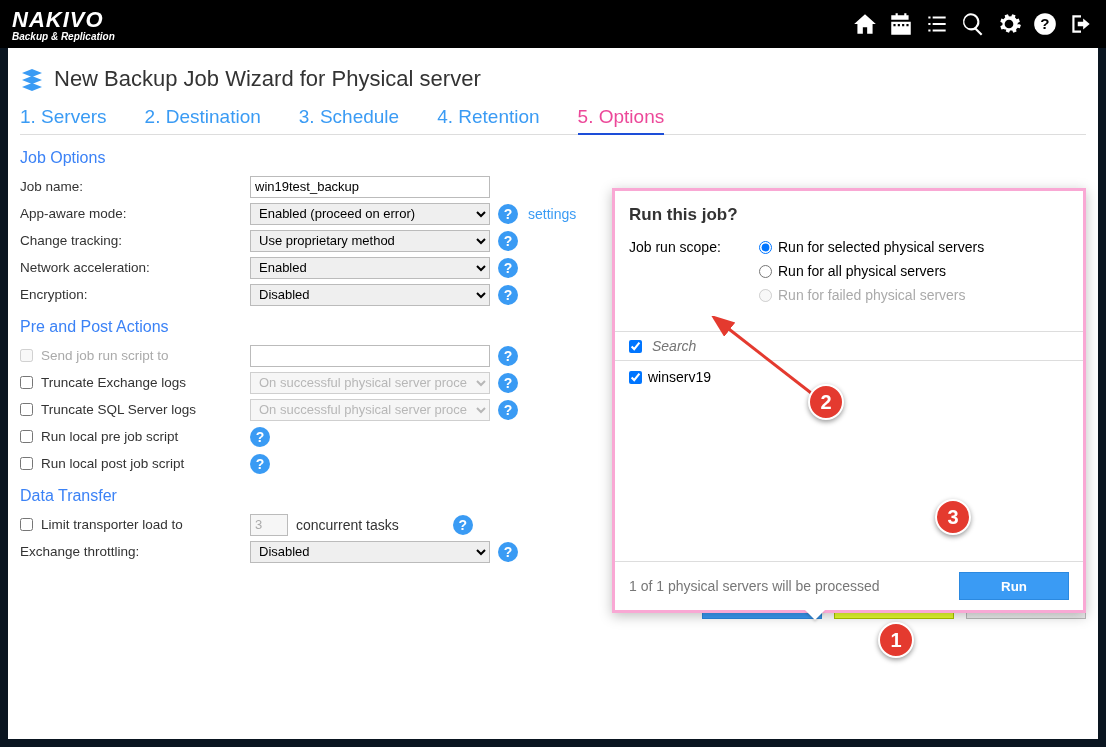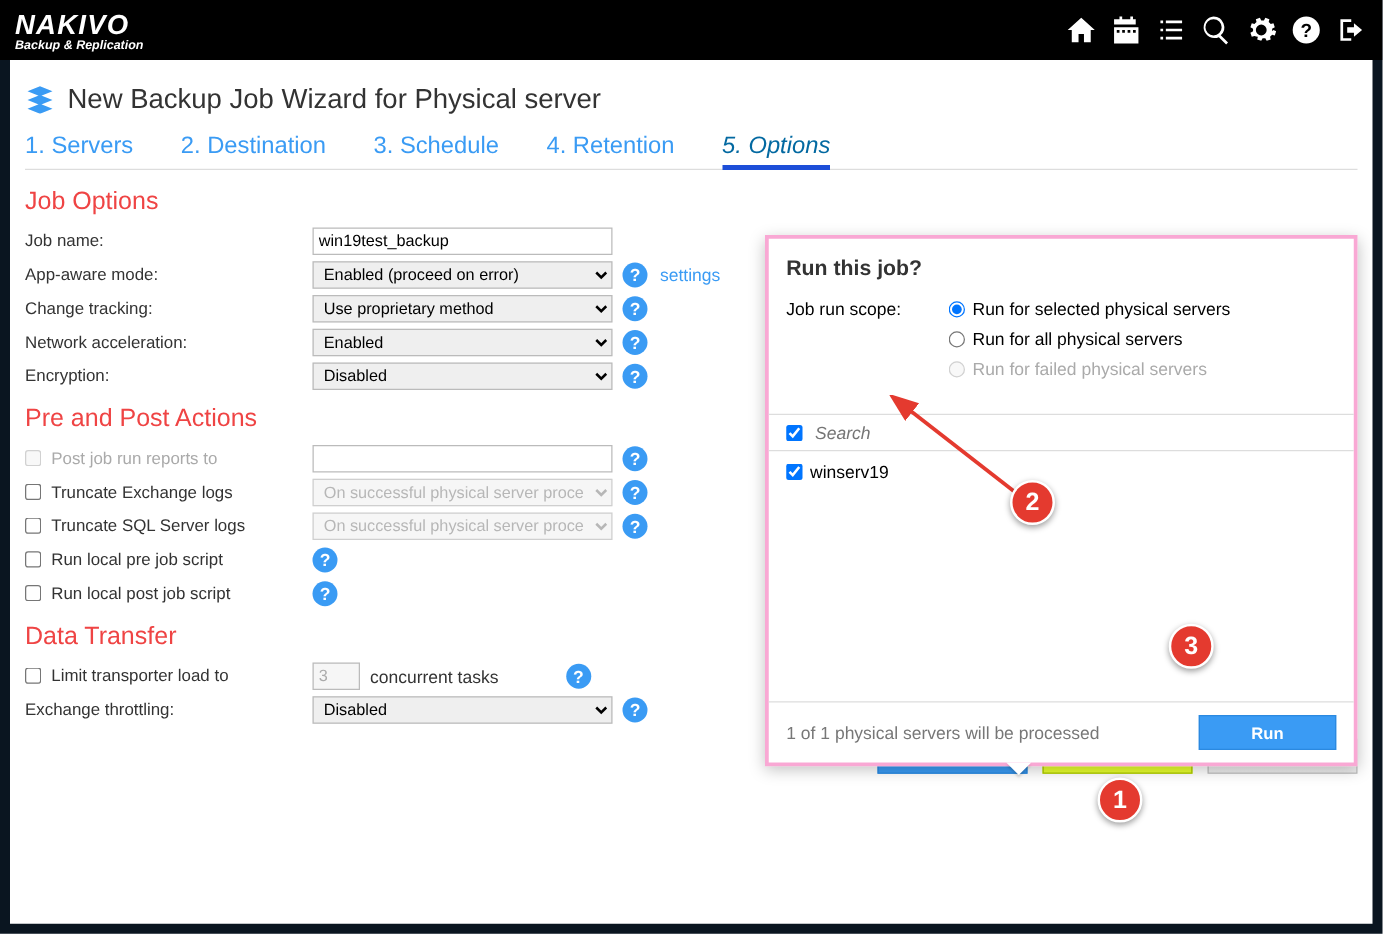--- a/index.html
+++ b/index.html
@@ -9,23 +9,23 @@
 .logo-main { font-size: 22px; font-weight: 700; letter-spacing: 1px; font-style: italic; }
 .logo-sub { font-size: 10px; font-weight: 700; font-style: italic; margin-top: -2px; }
 .topicons { display: flex; gap: 10px; }
 .topicons svg, .topicons .ticon { width: 26px; height: 26px; color: #fff; fill: #fff; cursor: pointer; }
 .main-panel { position: absolute; left: 8px; right: 8px; top: 48px; bottom: 8px; background: #fff; padding: 12px 12px 16px 12px; }
 .wizard-header { display: flex; align-items: center; gap: 10px; padding: 6px 0 10px 0; }
 .wizard-header svg { width: 24px; height: 24px; fill: #3A9BF4; }
 .wizard-title { font-size: 22px; color: #333; }
 .steps { display: flex; gap: 38px; border-bottom: 1px solid #ddd; padding: 4px 0 6px 0; font-size: 19px; }
 .step { color: #3A9BF4; cursor: pointer; }
-.step.active { color: #0369a1; border-bottom: 4px solid #1d4ed8; padding-bottom: 4px; margin-bottom: -7px; font-style: italic; }
+.step.active { color: #ec4899; border-bottom: 2px solid #1d4ed8; padding-bottom: 4px; margin-bottom: -7px; }
 .content { padding-top: 14px; font-size: 14px; color: #333; }
-.section-title { font-size: 20px; font-weight: 400; color: #ef4444; margin: 10px 0 6px 0; }
+.section-title { font-size: 16px; font-weight: 400; color: #3b82f6; margin: 10px 0 6px 0; }
 .section-title:first-child { margin-top: 0; }
 .row { display: flex; align-items: center; height: 27px; }
 .row .lbl { width: 230px; font-size: 13.5px; display: flex; align-items: center; gap: 4px; }
 .row .lbl.disabled { color: #aaa; }
 .row .lbl input[type=checkbox] { margin-right: 4px; }
 .input-txt, .select { width: 240px; height: 22px; border: 1px solid #bbb; background: #fff; padding: 0 4px; font-size: 13px; }
 .select-wrap { position: relative; width: 240px; height: 22px; display: inline-block; }
 .select-wrap select { width: 100%; height: 100%; border: 1px solid #bbb; font-size: 13px; padding: 0 4px; }
 .select-wrap.disabled select { background: #f3f3f3; color: #999; }
 .help { display: inline-flex; width: 20px; height: 20px; border-radius: 50%; background: #3A9BF4; color: #fff; align-items: center; justify-content: center; font-size: 14px; font-weight: 700; margin-left: 8px; cursor: pointer; }
@@ -132,21 +132,21 @@
       <span class="lbl">Encryption:</span>
       <div class="select-wrap"><select><option>Disabled</option></select></div>
       <span class="help">?</span>
     </div>
 
     <div class="section-title">Pre and Post Actions</div>
 
     <div class="row">
       <span class="lbl disabled">
           <input type="checkbox" disabled="" style="">
-          <span>Post job run reports to</span>
+          <span>Send job run script to</span>
         </span>
       <input class="input-txt" disabled="" style="">
       <span class="help">?</span>
     </div>
     <div class="row">
       <span class="lbl">
           <input type="checkbox" style="">
           <span>Truncate Exchange logs</span>
         </span>
       <div class="select-wrap disabled"><select disabled=""><option>On successful physical server proce</option></select></div>

